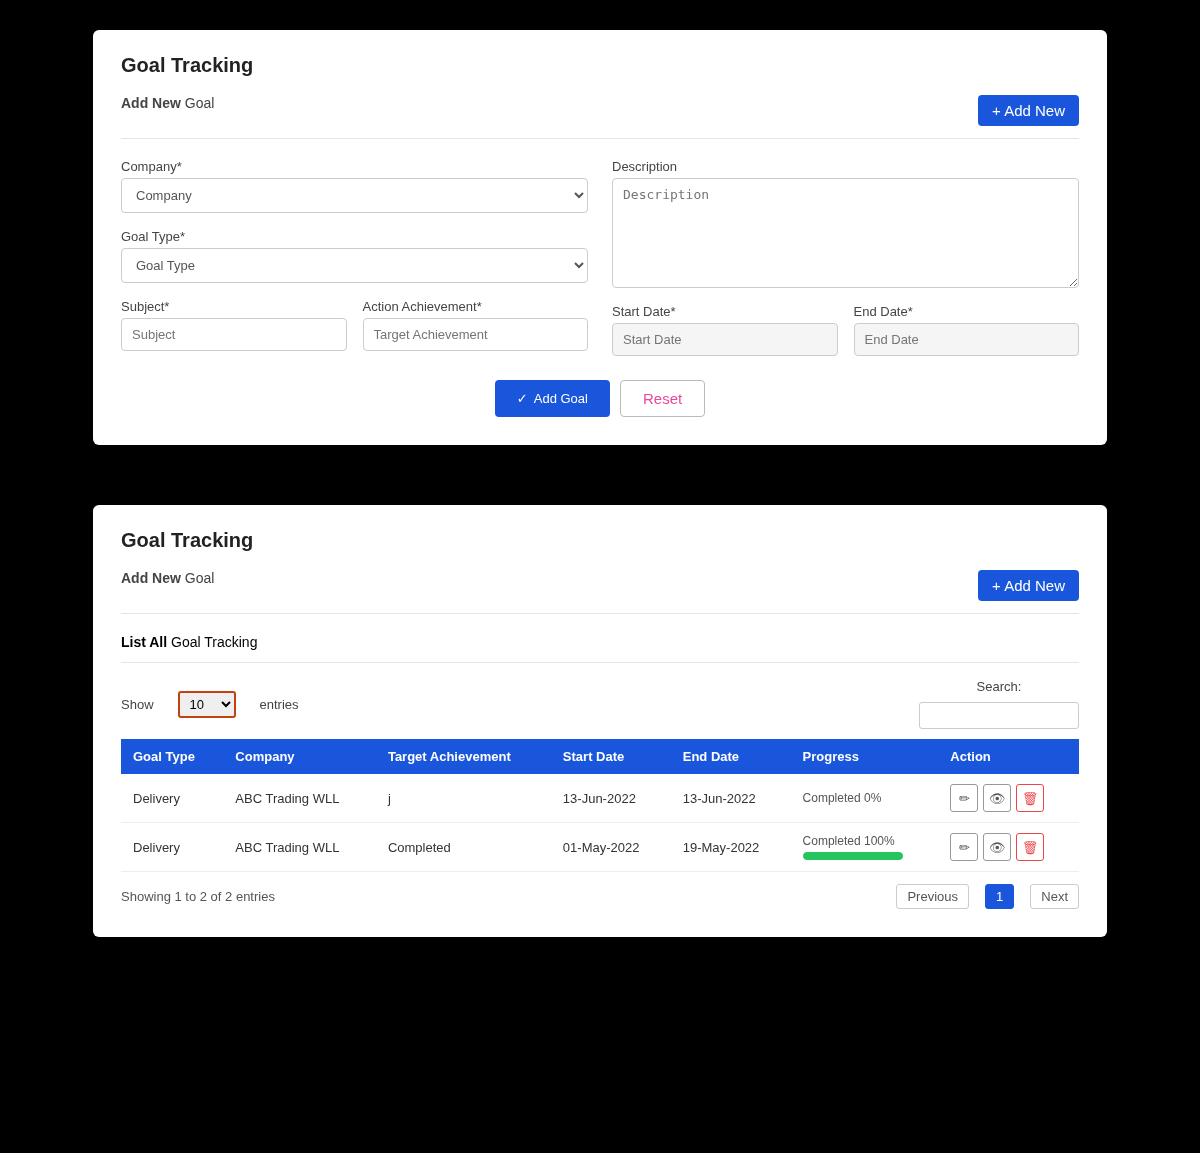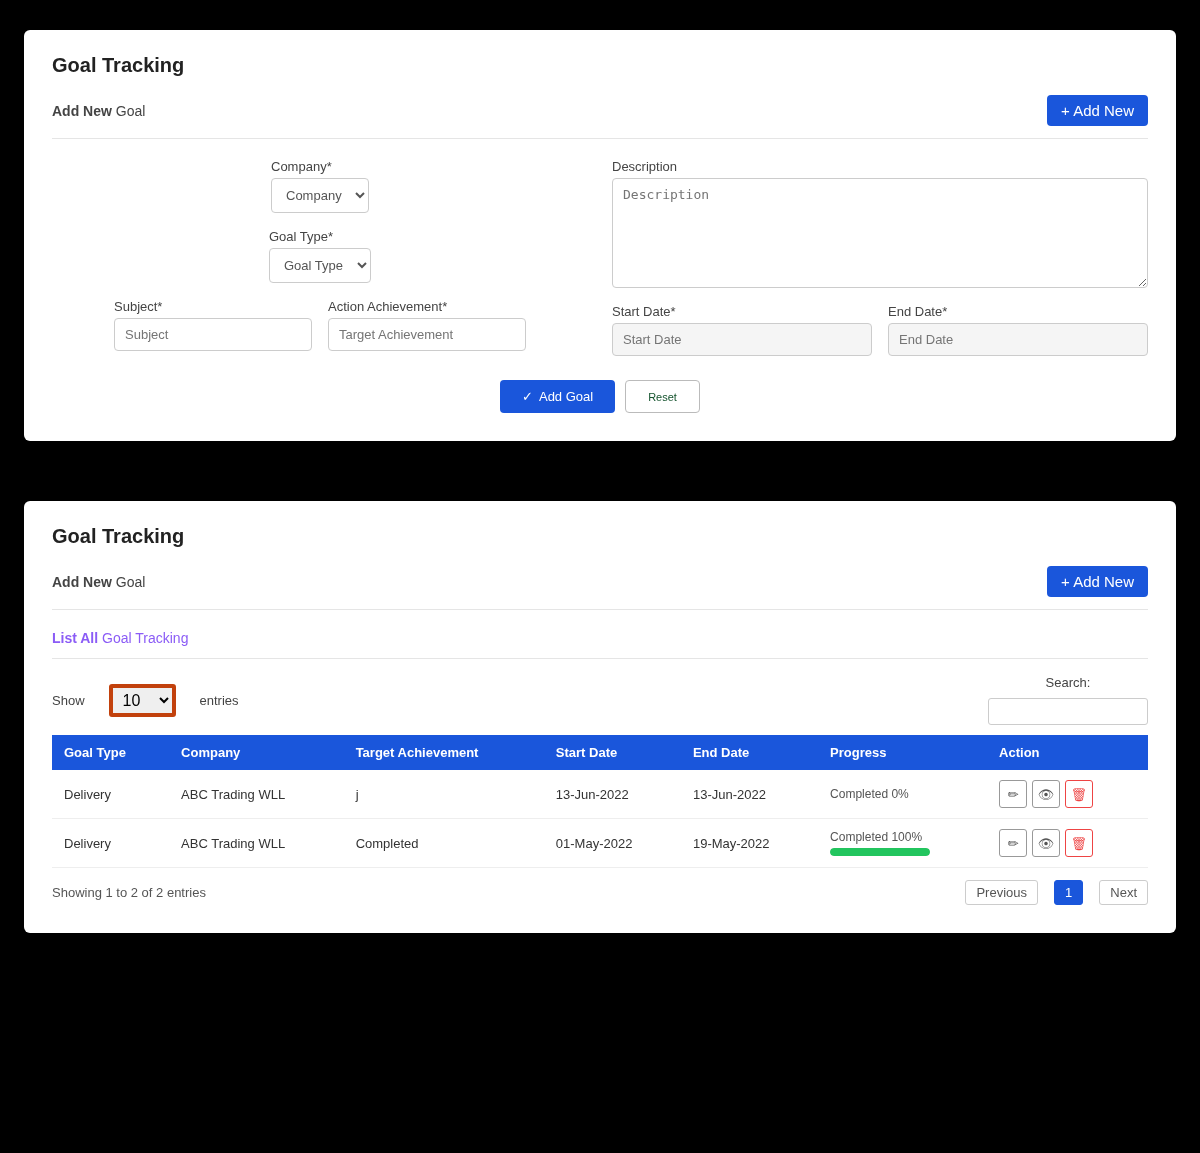--- a/index.html
+++ b/index.html
@@ -4,37 +4,37 @@
   <style>
     * { box-sizing: border-box; margin: 0; padding: 0; }
     body {
       background: #000;
       font-family: Arial, sans-serif;
       font-size: 14px;
       color: #333;
     }
     .section-wrapper {
       background: #000;
-      padding: 30px 24px;
+      padding: 30px 93px;
     }
     .card {
       background: #fff;
       border-radius: 6px;
       padding: 24px 28px 28px;
       box-shadow: 0 1px 4px rgba(0,0,0,0.15);
     }
     .card-title {
       font-size: 20px;
       font-weight: 700;
       color: #222;
       margin-bottom: 18px;
     }
     .section-header {
       display: flex;
-      align-items: center;
+      align-items: flex-start;
       justify-content: space-between;
       border-bottom: 1px solid #e5e5e5;
       padding-bottom: 12px;
       margin-bottom: 20px;
     }
     .section-header-label {
       font-size: 14px;
       color: #444;
     }
     .section-header-label strong {
@@ -96,56 +96,56 @@
       padding: 9px 22px;
       font-size: 13px;
       cursor: pointer;
       font-weight: 500;
       display: flex;
       align-items: center;
       gap: 6px;
     }
     .btn-reset {
       background: #fff;
-      color: #14532d;
+      color: #ec4899;
       border: 1px solid #bbb;
       border-radius: 4px;
       padding: 9px 22px;
-      font-size: 11px;
+      font-size: 15px;
       cursor: pointer;
       font-weight: 500;
     }
 
     
     .list-header {
       font-size: 14px;
-      color: #8b5cf6;
+      color: #000000;
       margin-bottom: 16px;
       border-bottom: 1px solid #e5e5e5;
       padding-bottom: 12px;
     }
     .list-header strong { font-weight: 700; }
     .table-controls {
       display: flex;
       align-items: center;
       justify-content: space-between;
       margin-bottom: 10px;
     }
     .show-entries {
       display: flex;
       align-items: center;
       gap: 24px;
       font-size: 13px;
       color: #444;
     }
     .show-entries select {
-      border: 4px solid #c2410c;
+      border: 2px solid #c2410c;
       border-radius: 3px;
       padding: 3px 6px;
-      font-size: 16px;
+      font-size: 13px;
     }
     .search-box {
       display: flex;
       align-items: center;
       gap: 8px;
       font-size: 13px;
       color: #444;
       flex-direction: column;
     }
     .search-box input {
@@ -254,21 +254,21 @@
     <div class="section-header">
       <div class="section-header-label">
         <strong>Add New</strong>
         <span>Goal</span>
       </div>
       <button class="btn-add-new">+ Add New</button>
     </div>
 
     <div style="display: grid; grid-template-columns: 1fr 1fr; gap: 16px 24px;">
 
-      <div style="display: flex; flex-direction: column; gap: 16px; align-items: center;">
+      <div style="display: flex; flex-direction: column; gap: 16px;">
 
         <div class="form-group">
           <label>Company*</label>
           <select>
             <option value="">Company</option>
           </select>
         </div>
 
         <div class="form-group">
           <label>Goal Type*</label>

